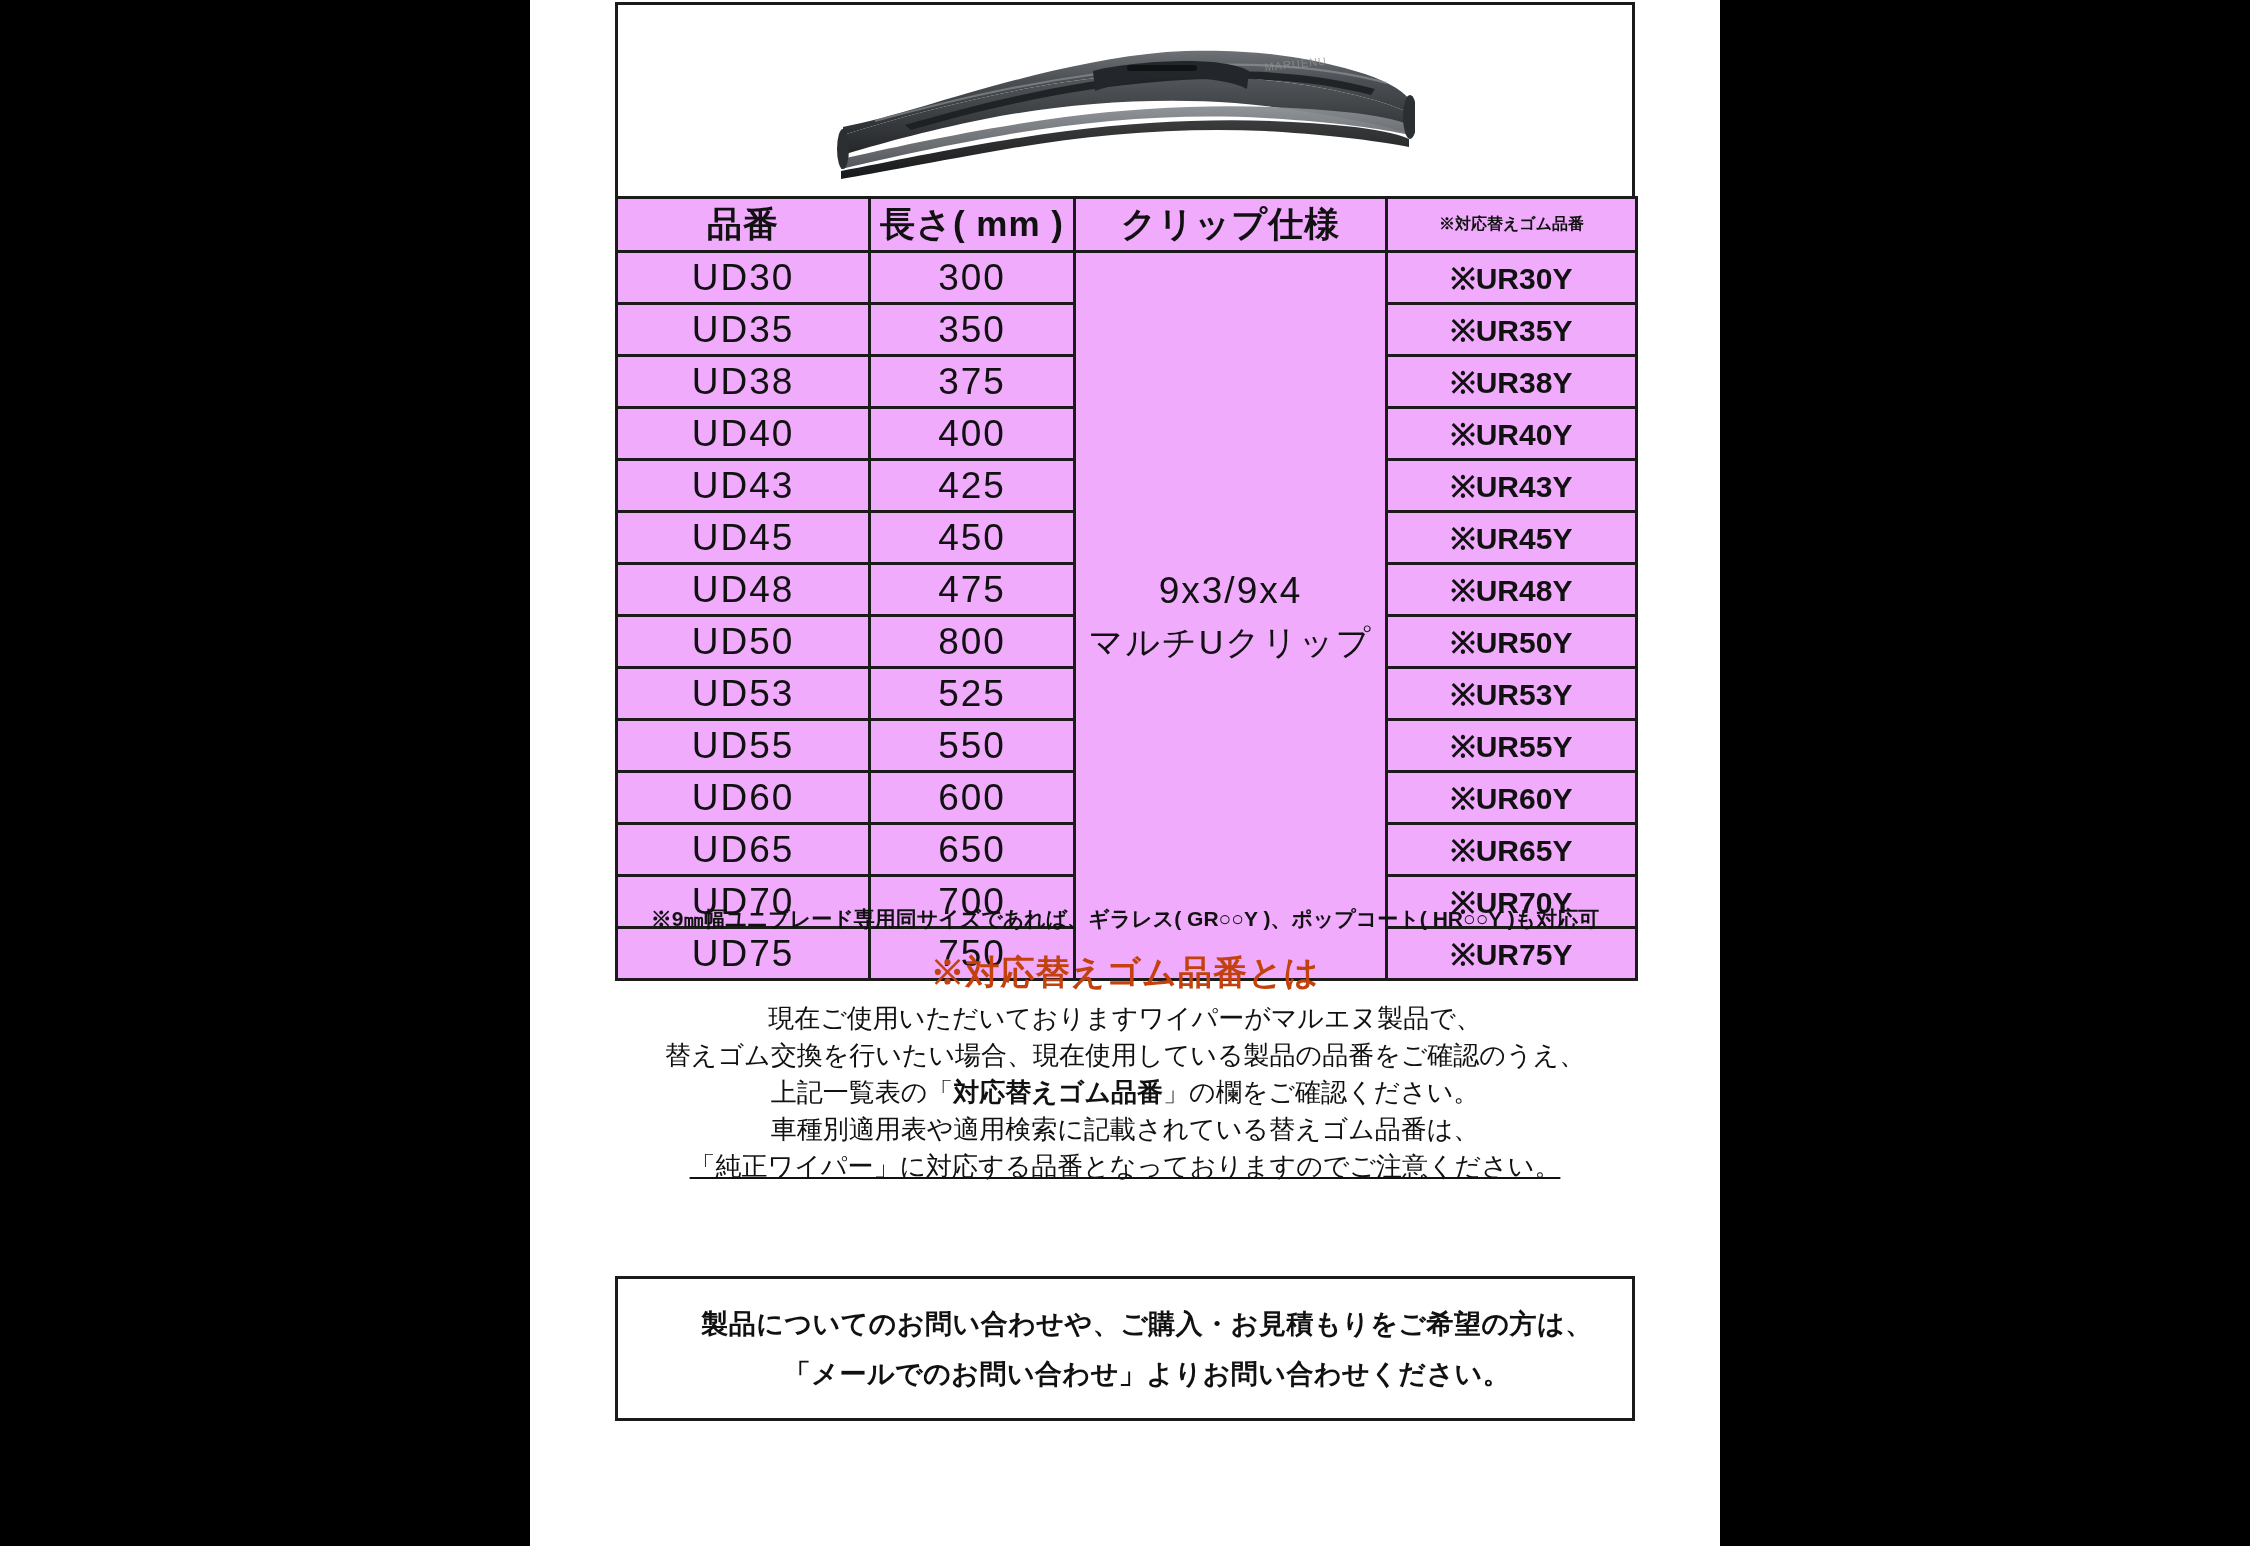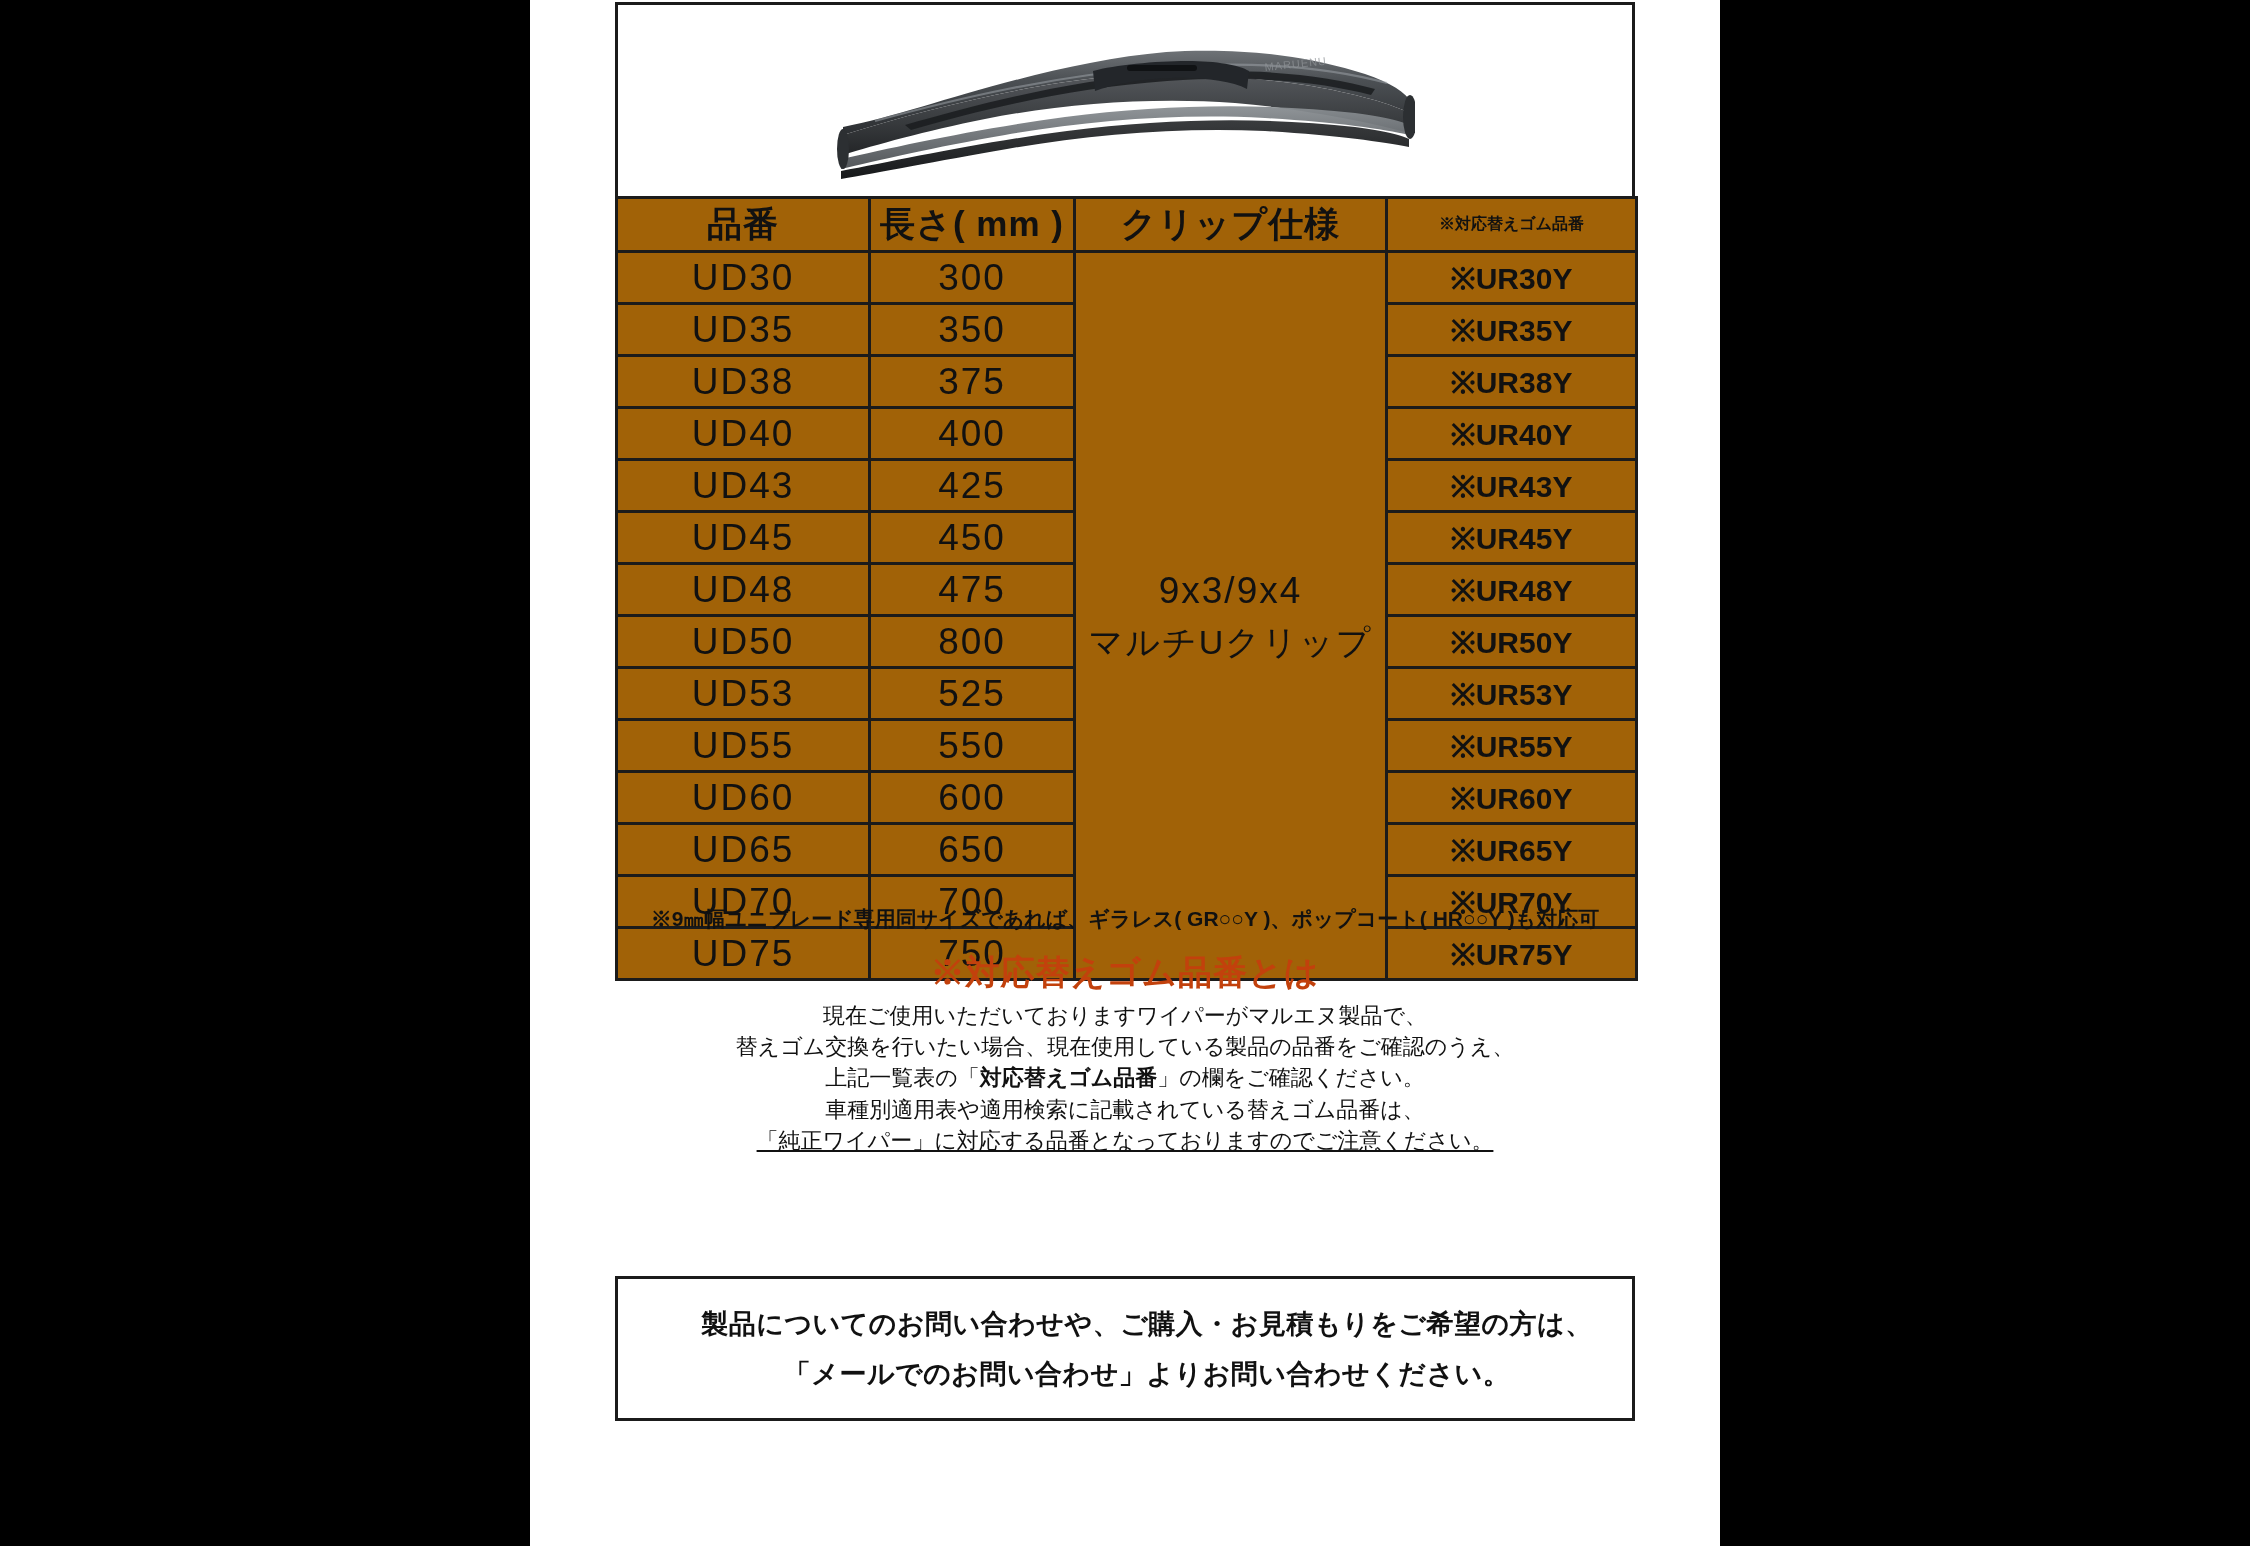--- a/index.html
+++ b/index.html
@@ -49,21 +49,21 @@
     left: 85px; top: 196px;
     width: 1020px;
     border-collapse: collapse;
     table-layout: fixed;
   }
   .spec-table td, .spec-table th {
     border: 3px solid #1b1b1b;
     text-align: center;
     padding: 0;
     color: #111;
-    background: #a16207;
+    background: #f0abfc;
   }
   .spec-table thead th {
     height: 54px;
     font-size: 35px;
     font-weight: bold;
     letter-spacing: 1px;
   }
   .spec-table thead th.small-head {
     font-size: 16px;
     letter-spacing: 0;
@@ -115,21 +115,21 @@
     font-weight: bold;
     letter-spacing: 1px;
   }
 
   
   .explain {
     position: absolute;
     left: 0; top: 1000px;
     width: 100%;
     text-align: center;
-    font-size: 22px;
+    font-size: 26px;
     line-height: 1.42;
     color: #111;
   }
   .explain .line { white-space: nowrap; }
   .explain b { font-weight: bold; }
   .explain .underline { text-decoration: underline; }
 
   
   .contact-box {
     position: absolute;

